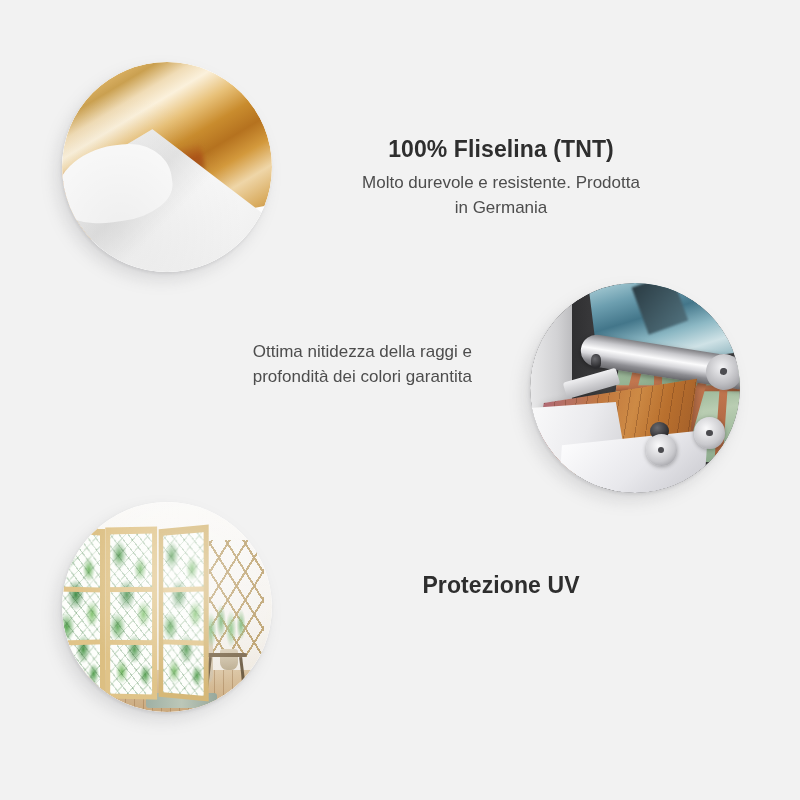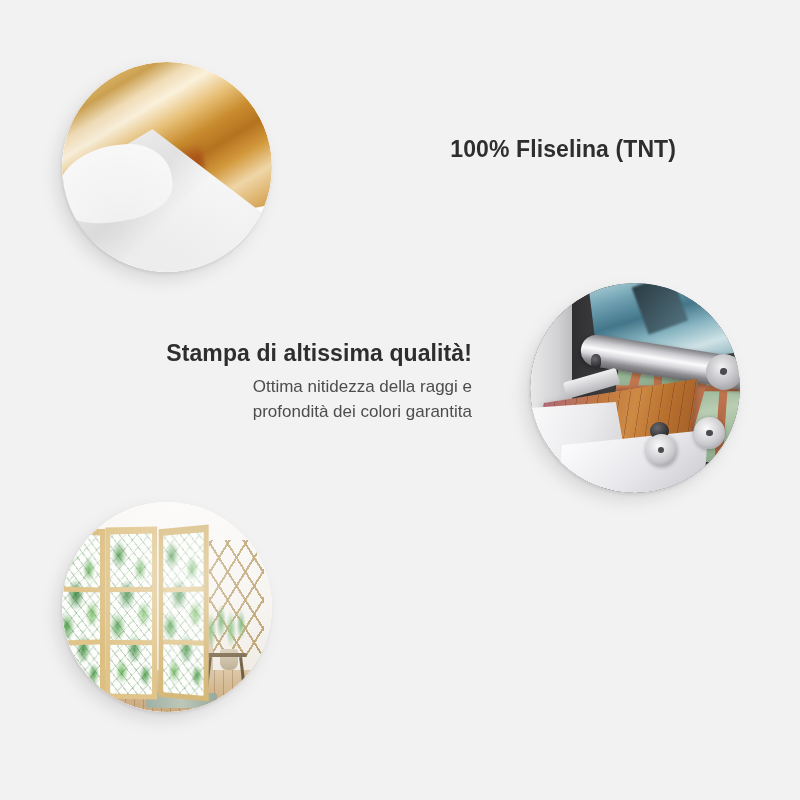--- a/index.html
+++ b/index.html
@@ -51,21 +51,21 @@
     line-height: 1.15;
     white-space: nowrap;
   }
   .feature-desc {
     font-size: 17px;
     color: #4d4d4d;
     line-height: 1.45;
     margin: 0;
     white-space: pre-line;
   }
-  .align-left  { text-align: right; }
+  .align-left  { text-align: center; }
   .align-right { text-align: right; }
 
   
   #circle-fliselina { left: 62px; top: 62px; }
   .wp-bg {
     position: absolute;
     inset: 0;
     background: #fdfdfd;
   }
   
@@ -386,20 +386,22 @@
       <div class="wp-amber-band"></div>
       <div class="wp-peel"></div>
       <div class="wp-peel-fold"></div>
       <div class="wp-notch"></div>
       <div class="wp-shade"></div>
     </div>
   </div>
 
   <div class="feature-text align-left" style="left:326px; top:136px; width:350px;">
     <div class="feature-title">100% Fliselina (TNT)</div>
+    <div class="feature-desc">Molto durevole e resistente. Prodotta
+in Germania</div>
   </div>
 
   <div class="media-circle" id="circle-stampa">
     <div class="media-inner">
       <div class="pr-body"></div>
       <div class="pr-leftpanel"></div>
       <div class="pr-darkcol"></div>
       <div class="pr-sea"></div>
       <div class="pr-sea-dark"></div>
       <div class="pr-sheet">
@@ -417,21 +419,20 @@
       <div class="pr-bracket"></div>
       <div class="pr-front-panel"></div>
       <div class="pr-knob k2"></div>
       <div class="pr-knob k1"></div>
       <div class="pr-wheel w1"></div>
       <div class="pr-wheel w2"></div>
     </div>
   </div>
 
   <div class="feature-text align-right" style="left:132px; top:340px; width:340px;">
-    <div class="feature-title">Stampa di altissima qualità!</div>
     <div class="feature-desc">Ottima nitidezza della raggi e
 profondità dei colori garantita</div>
   </div>
 
   <div class="media-circle" id="circle-uv">
     <div class="media-inner">
       <div class="rm-wall"></div>
       <div class="rm-floor"></div>
       <div class="rm-trellis"></div>
       <div class="rm-chair"></div>
@@ -461,15 +462,16 @@
           <div class="rm-leaf-veins"></div>
           <div class="rm-rail r1"></div>
           <div class="rm-rail r2"></div>
         </div>
       </div>
       <div class="rm-soft"></div>
     </div>
   </div>
 
   <div class="feature-text align-left" style="left:326px; top:572px; width:350px;">
+    <div class="feature-title">Protezione UV</div>
   </div>
 
 </div>
 
 </body></html>

